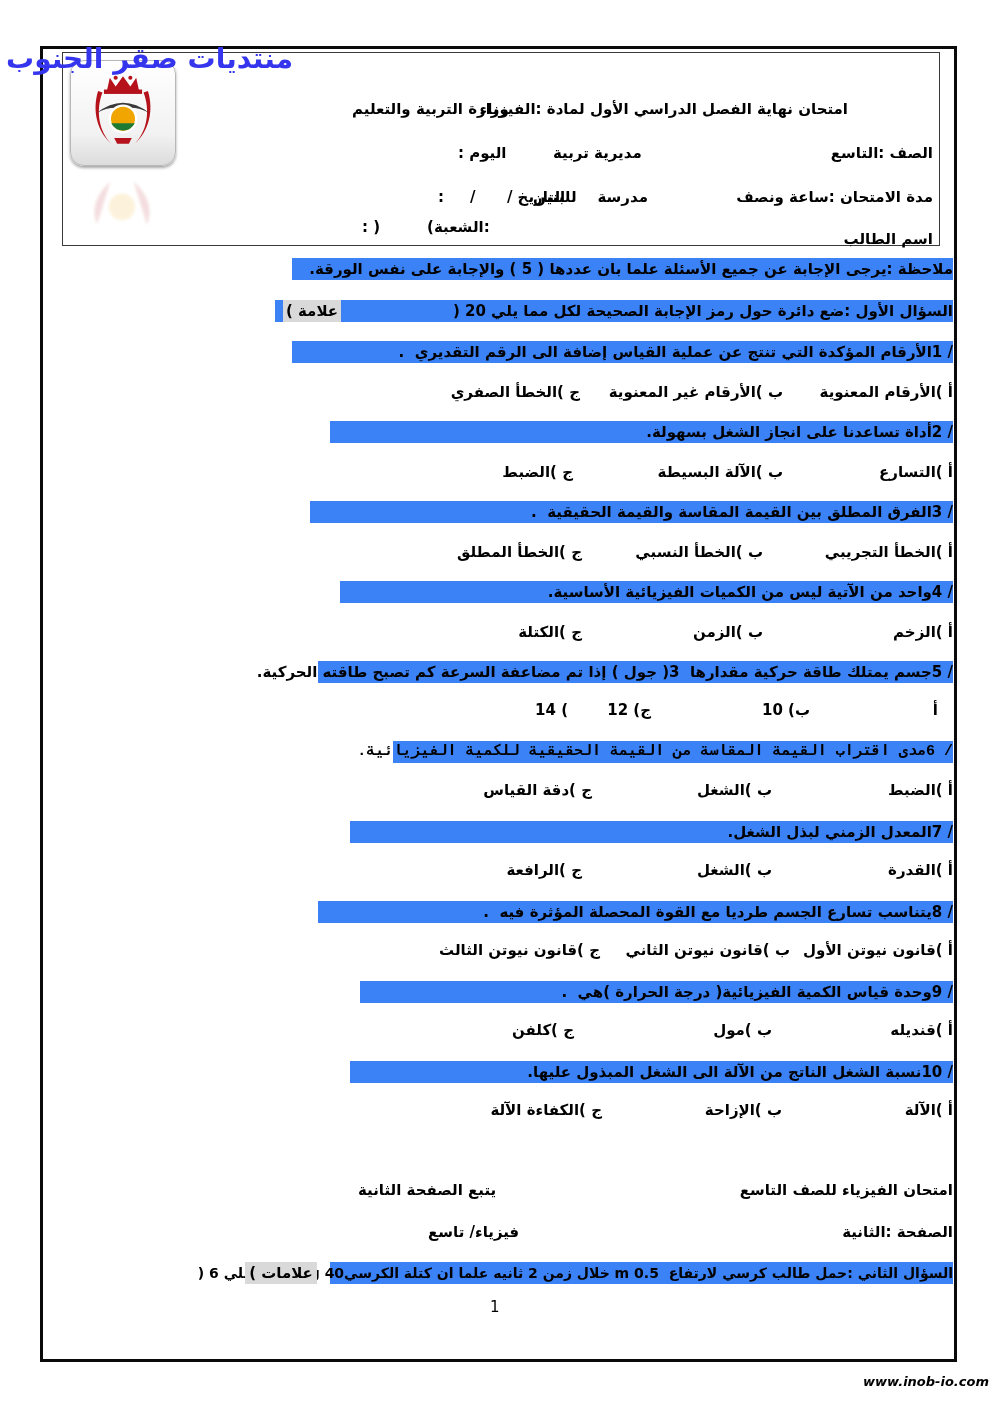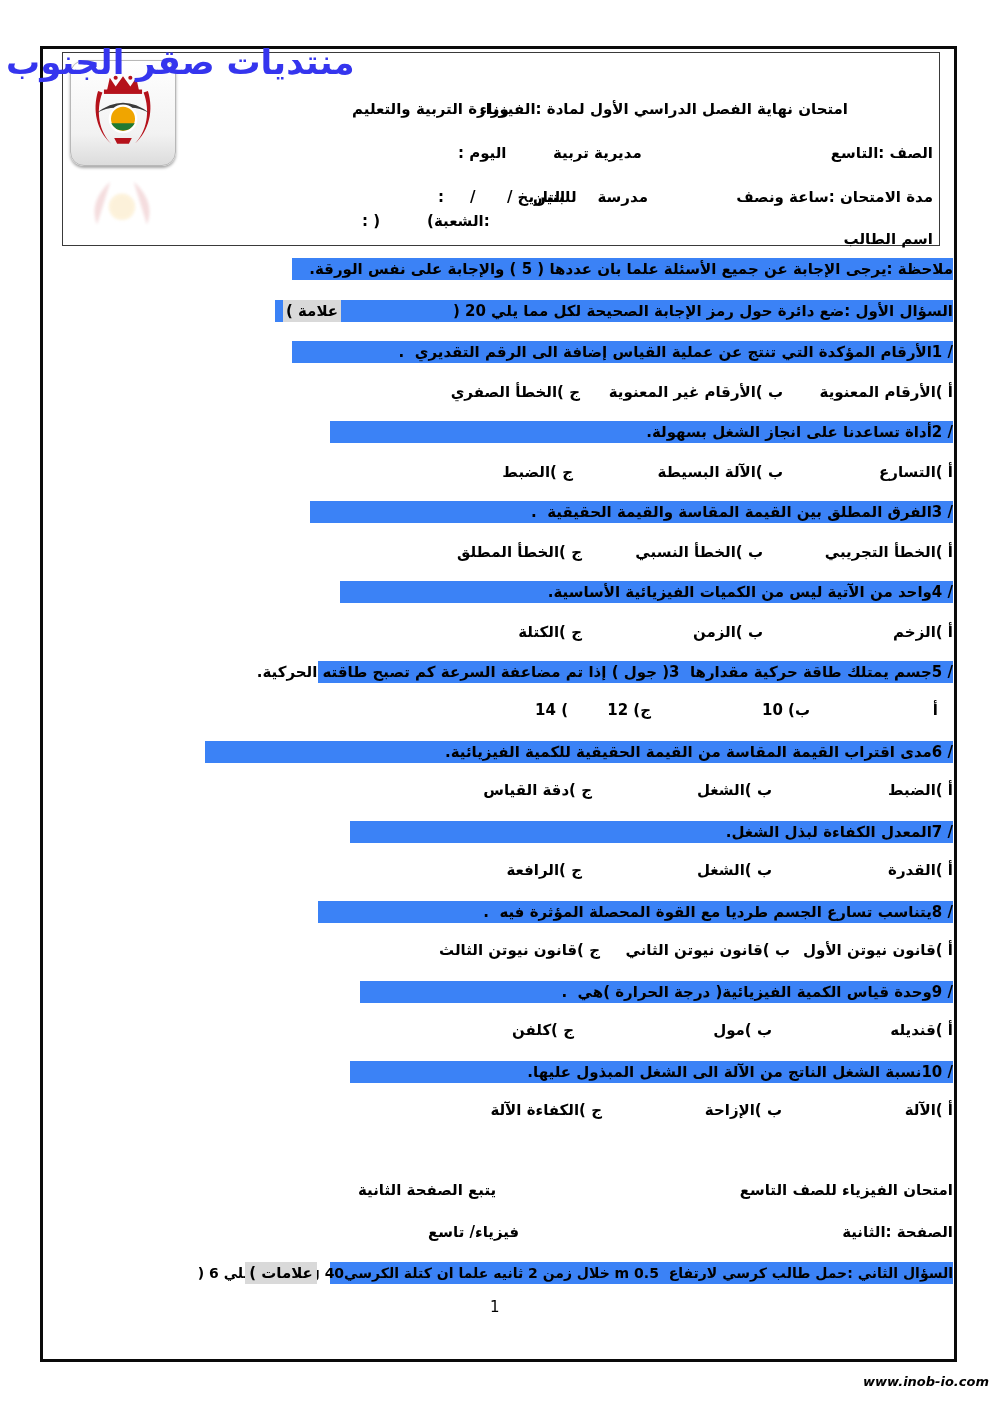--- a/index.html
+++ b/index.html
@@ -1,20 +1,20 @@
 <!DOCTYPE html>
 <html lang="ar"><head>
 <meta charset="utf-8">
 <style>
   html,body{margin:0;padding:0;background:#fff;}
   .page{position:relative;width:993px;height:1404px;background:#ffffff;overflow:hidden;
         font-family:"DejaVu Sans",sans-serif;color:#000;}
   .frame{position:absolute;left:40px;top:46px;width:911px;height:1310px;border:3px solid #0a0a0a;}
   .hbox{position:absolute;left:62px;top:52px;width:876px;height:192px;border:1px solid #3a3a3a;}
-  .watermark{position:absolute;left:6px;top:42px;font-size:34px;font-weight:700;color:#3535ee;
+  .watermark{position:absolute;left:6px;top:42px;font-size:28px;font-weight:700;color:#3535ee;
              white-space:nowrap;z-index:6;}
   .logo{position:absolute;left:70px;top:60px;width:104px;height:104px;border-radius:14px;
         background:linear-gradient(180deg,#ffffff 0%,#f2f2f2 70%,#dcdcdc 100%);
         border:1px solid #b8b8b8;box-shadow:0 2px 3px rgba(0,0,0,.35);z-index:5;
         display:flex;align-items:center;justify-content:center;}
   .logo-reflection{position:absolute;left:70px;top:168px;width:104px;height:70px;opacity:.14;
         transform:scaleY(-1);filter:blur(1.5px);z-index:4;display:flex;align-items:flex-end;justify-content:center;}
   .hfield{position:absolute;font-size:15px;font-weight:700;white-space:pre;direction:rtl;z-index:3;}
   .band{position:absolute;right:40px;background:#3b82f6;height:22px;line-height:22px;
         direction:rtl;text-align:right;white-space:pre;font-weight:700;font-size:15px;z-index:2;}
@@ -62,21 +62,21 @@
 
   <div class="hfield" style="top:144px;right:60px;">الصف :التاسع</div>
   <div class="hfield" style="top:144px;left:553px;">مديرية تربية</div>
   <div class="hfield" style="top:144px;left:458px;">اليوم :</div>
 
   <div class="hfield" style="top:188px;right:60px;">مدة الامتحان :ساعة ونصف</div>
   <div class="hfield" style="top:188px;left:533px;">مدرسة    للبنين</div>
   <div class="hfield" style="top:188px;left:438px;">التاريخ /      /     :</div>
 
   <div class="hfield" style="top:230px;right:60px;">اسم الطالب</div>
-  <div class="hfield" style="top:212px;left:362px;">:الشعبة)         ( :</div>
+  <div class="hfield" style="top:218px;left:362px;">:الشعبة)         ( :</div>
 
   <div class="band" style="top:258px;width:661px;">ملاحظة :يرجى الإجابة عن جميع الأسئلة علما بان عددها ( 5 ) والإجابة على نفس الورقة.</div>
   <div class="band" style="top:300px;width:678px;">السؤال الأول :ضع دائرة حول رمز الإجابة الصحيحة لكل مما يلي 20 (</div>
   <div class="patch" style="top:300px;left:283px;width:58px;">علامة )</div>
 
   <div class="band" style="top:341px;width:661px;">/ 1الأرقام المؤكدة التي تنتج عن عملية القياس إضافة الى الرقم التقديري  .</div>
   <span class="txt" style="top:382px;right:40px;">أ )الأرقام المعنوية</span>
   <span class="txt" style="top:382px;right:210px;">ب )الأرقام غير المعنوية</span>
   <span class="txt" style="top:382px;right:413px;">ج )الخطأ الصفري</span>
 
@@ -94,26 +94,26 @@
   <span class="txt" style="top:622px;right:40px;">أ )الزخم</span>
   <span class="txt" style="top:622px;right:230px;">ب )الزمن</span>
   <span class="txt" style="top:622px;right:411px;">ج )الكتلة</span>
 
   <div class="band" style="top:661px;width:635px;">/ 5جسم يمتلك طاقة حركية مقدارها  3( جول ) إذا تم مضاعفة السرعة كم تصبح طاقته الحركية.</div>
   <span class="txt" style="top:700px;right:55px;">أ</span>
   <span class="txt" style="top:700px;right:183px;">ب) 10</span>
   <span class="txt" style="top:700px;right:342px;">ج) 12</span>
   <span class="txt" style="top:700px;right:425px;">) 14</span>
 
-  <div class="band" style="top:741px;width:748px;">/ 6مدى اقتراب القيمة المقاسة من القيمة الحقيقية للكمية الفيزيائية.</div>
+  <div class="band" style="top:741px;width:560px;font-family:Liberation Mono, monospace;">/ 6مدى اقتراب القيمة المقاسة من القيمة الحقيقية للكمية الفيزيائية.</div>
   <span class="txt" style="top:780px;right:40px;">أ )الضبط</span>
   <span class="txt" style="top:780px;right:221px;">ب )الشغل</span>
   <span class="txt" style="top:780px;right:401px;">ج )دقة القياس</span>
 
-  <div class="band" style="top:821px;width:603px;">/ 7المعدل الكفاءة لبذل الشغل.</div>
+  <div class="band" style="top:821px;width:603px;">/ 7المعدل الزمني لبذل الشغل.</div>
   <span class="txt" style="top:860px;right:40px;">أ )القدرة</span>
   <span class="txt" style="top:860px;right:221px;">ب )الشغل</span>
   <span class="txt" style="top:860px;right:411px;">ج )الرافعة</span>
 
   <div class="band" style="top:901px;width:635px;">/ 8يتناسب تسارع الجسم طرديا مع القوة المحصلة المؤثرة فيه  .</div>
   <span class="txt" style="top:940px;right:40px;">أ )قانون نيوتن الأول</span>
   <span class="txt" style="top:940px;right:203px;">ب )قانون نيوتن الثاني</span>
   <span class="txt" style="top:940px;right:393px;">ج )قانون نيوتن الثالث</span>
 
   <div class="band" style="top:981px;width:593px;">/ 9وحدة قياس الكمية الفيزيائية( درجة الحرارة )هي  .</div>

